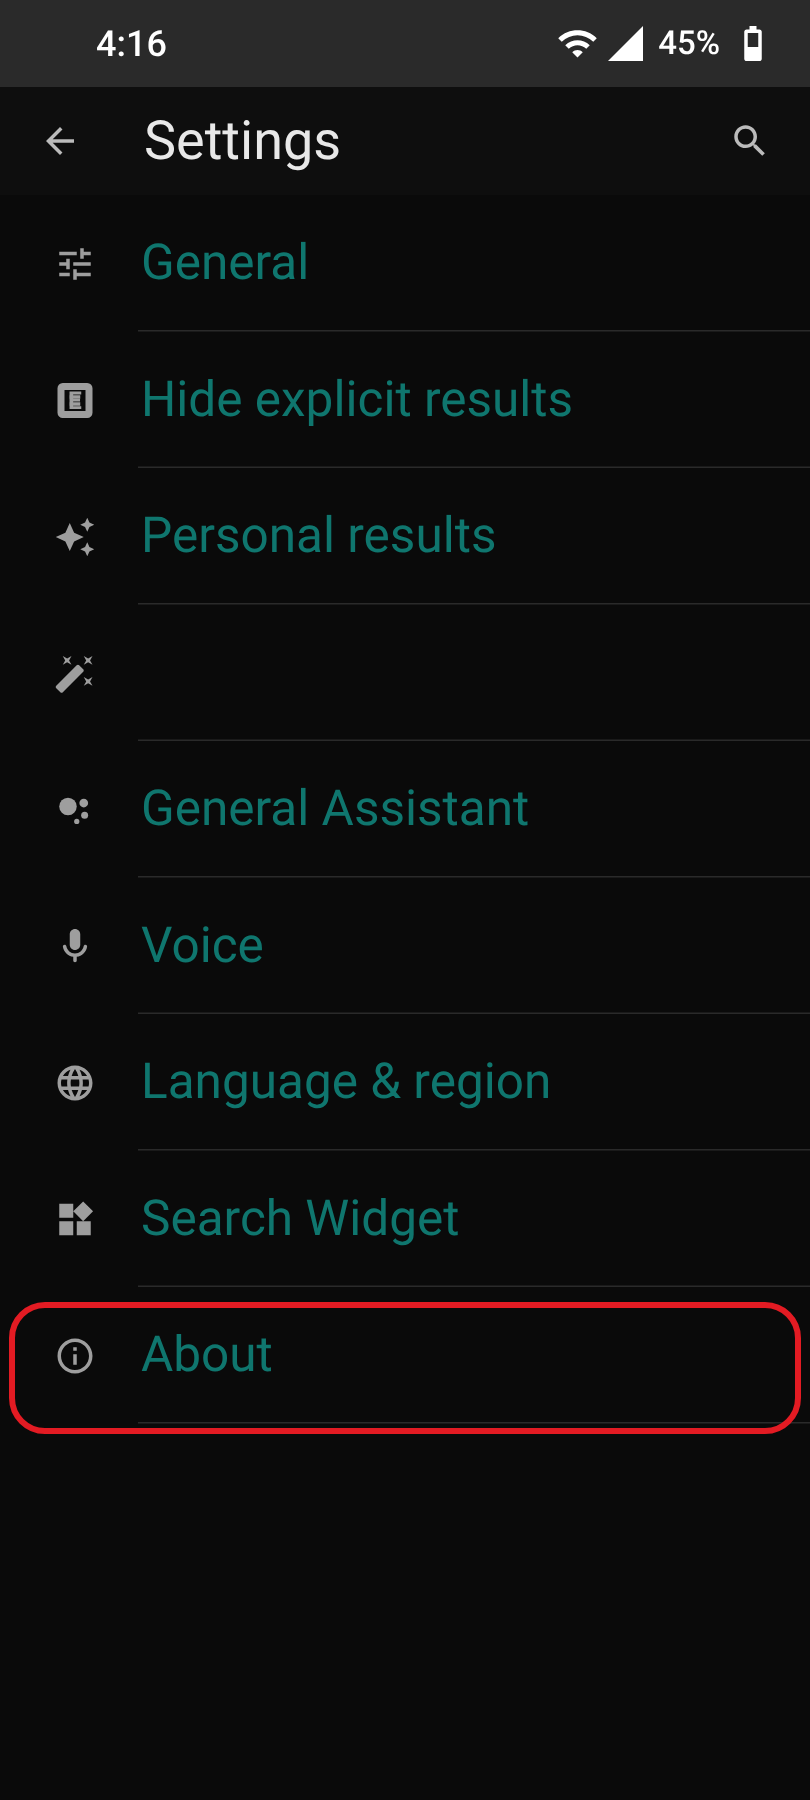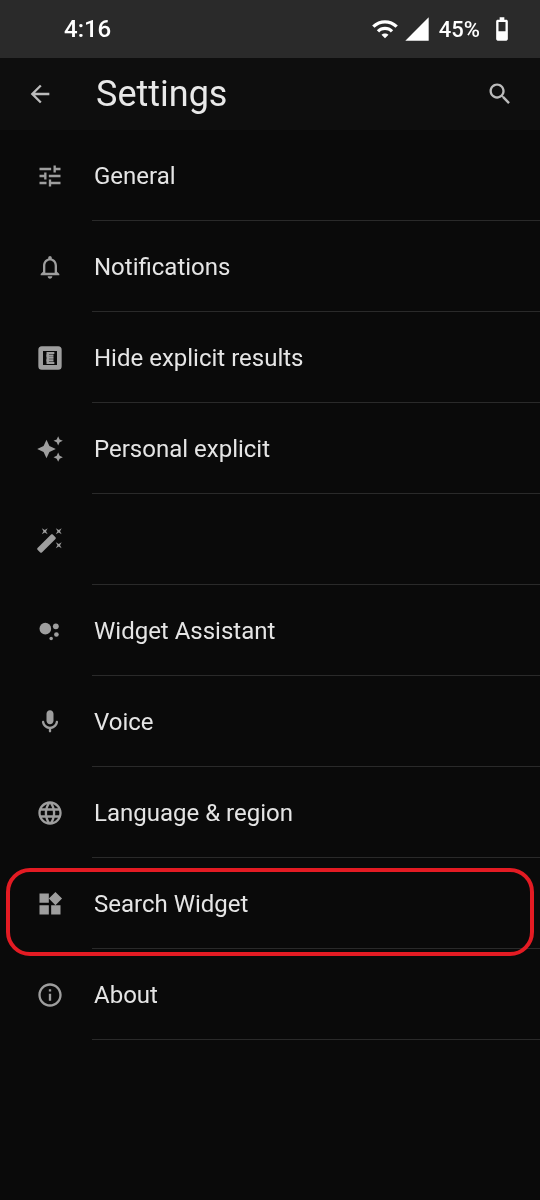--- a/index.html
+++ b/index.html
@@ -97,23 +97,23 @@
       width: 36px;
       height: 36px;
       display: flex;
       align-items: center;
       justify-content: center;
       color: #9e9e9e;
       margin-left: 12px;
       margin-right: 26px;
     }
     .item-label {
-      font-size: 24px;
+      font-size: 33px;
       font-weight: 400;
-      color: #e5e5e5;
+      color: #0f766e;
     }
     .highlight {
       position: absolute;
       border: 4px solid #e31b23;
       border-radius: 24px;
       pointer-events: none;
     }
     svg {
       width: 28px;
       height: 28px;
@@ -163,68 +163,60 @@
 
   <div class="list-item">
     <div class="item-icon">
       <svg viewBox="0 0 24 24">
           <path d="M3 17v2h6v-2H3zM3 5v2h10V5H3zm10 16v-2h8v-2h-8v-2h-2v6h2zM7 9v2H3v2h4v2h2V9H7zm14 4v-2H11v2h10zm-6-4h2V7h4V5h-4V3h-2v6z"></path>
         </svg>
     </div>
     <span class="item-label">General</span>
   </div>
 
-  <div class="list-item">
-    <div class="item-icon">
-      <svg viewBox="0 0 24 24">
-          <path d="M12 22c1.1 0 2-.9 2-2h-4c0 1.1.9 2 2 2zm6-6v-5c0-3.07-1.63-5.64-4.5-6.32V4c0-.83-.67-1.5-1.5-1.5s-1.5.67-1.5 1.5v.68C7.64 5.36 6 7.92 6 11v5l-2 2v1h16v-1l-2-2zm-2 1H8v-6c0-2.48 1.51-4.5 4-4.5s4 2.02 4 4.5v6z"></path>
-        </svg>
-    </div>
-    <span class="item-label">Notifications</span>
-  </div>
 
   <div class="list-item">
     <div class="item-icon">
       <svg viewBox="0 0 24 24">
           <path d="M19 3H5c-1.1 0-2 .9-2 2v14c0 1.1.9 2 2 2h14c1.1 0 2-.9 2-2V5c0-1.1-.9-2-2-2zm0 16H5V5h14v14zM15 9H9v2h6V9zm0 4H9v2h6v-2zM9 7h6v.01H9z"></path>
           <path d="M15 15H9v2h6v-2zm0-8H9v2h6V7zm0 4H9v2h6v-2z" fill="none"></path>
           <path d="M19 3H5c-1.1 0-2 .9-2 2v14c0 1.1.9 2 2 2h14c1.1 0 2-.9 2-2V5c0-1.1-.9-2-2-2zm0 16H5V5h14v14z" fill="none" stroke="currentColor" stroke-width="2"></path>
           <text x="12" y="17" font-size="14" font-weight="bold" text-anchor="middle" fill="currentColor">E</text>
         </svg>
     </div>
     <span class="item-label">Hide explicit results</span>
   </div>
 
   <div class="list-item">
     <div class="item-icon">
       <svg viewBox="0 0 24 24">
           <path d="M19 9l1.25-2.75L23 5l-2.75-1.25L19 1l-1.25 2.75L15 5l2.75 1.25L19 9zm-7.5.5L9 4 6.5 9.5 1 12l5.5 2.5L9 20l2.5-5.5L17 12l-5.5-2.5zM19 15l-1.25 2.75L15 19l2.75 1.25L19 23l1.25-2.75L23 19l-2.75-1.25L19 15z"></path>
         </svg>
     </div>
-    <span class="item-label">Personal explicit</span>
+    <span class="item-label">Personal results</span>
   </div>
 
   <div class="list-item">
     <div class="item-icon">
       <svg viewBox="0 0 24 24">
           <path d="M7.5 5.6L10 7 8.6 4.5 10 2 7.5 3.4 5 2l1.4 2.5L5 7l2.5-1.4zm12 9.8L17 14l1.4 2.5L17 19l2.5-1.4L22 19l-1.4-2.5L22 14l-2.5 1.4zM22 2l-2.5 1.4L17 2l1.4 2.5L17 7l2.5-1.4L22 7l-1.4-2.5L22 2zm-7.63 5.29c-.39-.39-1.02-.39-1.41 0L1.29 18.96c-.39.39-.39 1.02 0 1.41l2.34 2.34c.39.39 1.02.39 1.41 0L16.7 11.05c.39-.39.39-1.02 0-1.41l-2.33-2.35z"></path>
         </svg>
     </div>
   </div>
 
   <div class="list-item">
     <div class="item-icon">
       <svg viewBox="0 0 24 24">
           <circle cx="8" cy="10" r="5"></circle>
           <circle cx="17" cy="8" r="2.5"></circle>
           <circle cx="17.5" cy="15" r="2"></circle>
           <circle cx="13" cy="18.5" r="1.5"></circle>
         </svg>
     </div>
-    <span class="item-label">Widget Assistant</span>
+    <span class="item-label">General Assistant</span>
   </div>
 
   <div class="list-item">
     <div class="item-icon">
       <svg viewBox="0 0 24 24">
           <path d="M12 14c1.66 0 3-1.34 3-3V5c0-1.66-1.34-3-3-3S9 3.34 9 5v6c0 1.66 1.34 3 3 3zm5.91-3c-.49 0-.9.36-.98.85C16.52 14.2 14.47 16 12 16s-4.52-1.8-4.93-4.15c-.08-.49-.49-.85-.98-.85-.61 0-1.09.54-1 1.14.49 3 2.89 5.35 5.91 5.78V20c0 .55.45 1 1 1s1-.45 1-1v-2.08c3.02-.43 5.42-2.78 5.91-5.78.1-.6-.39-1.14-1-1.14z"></path>
         </svg>
     </div>
     <span class="item-label">Voice</span>
   </div>

